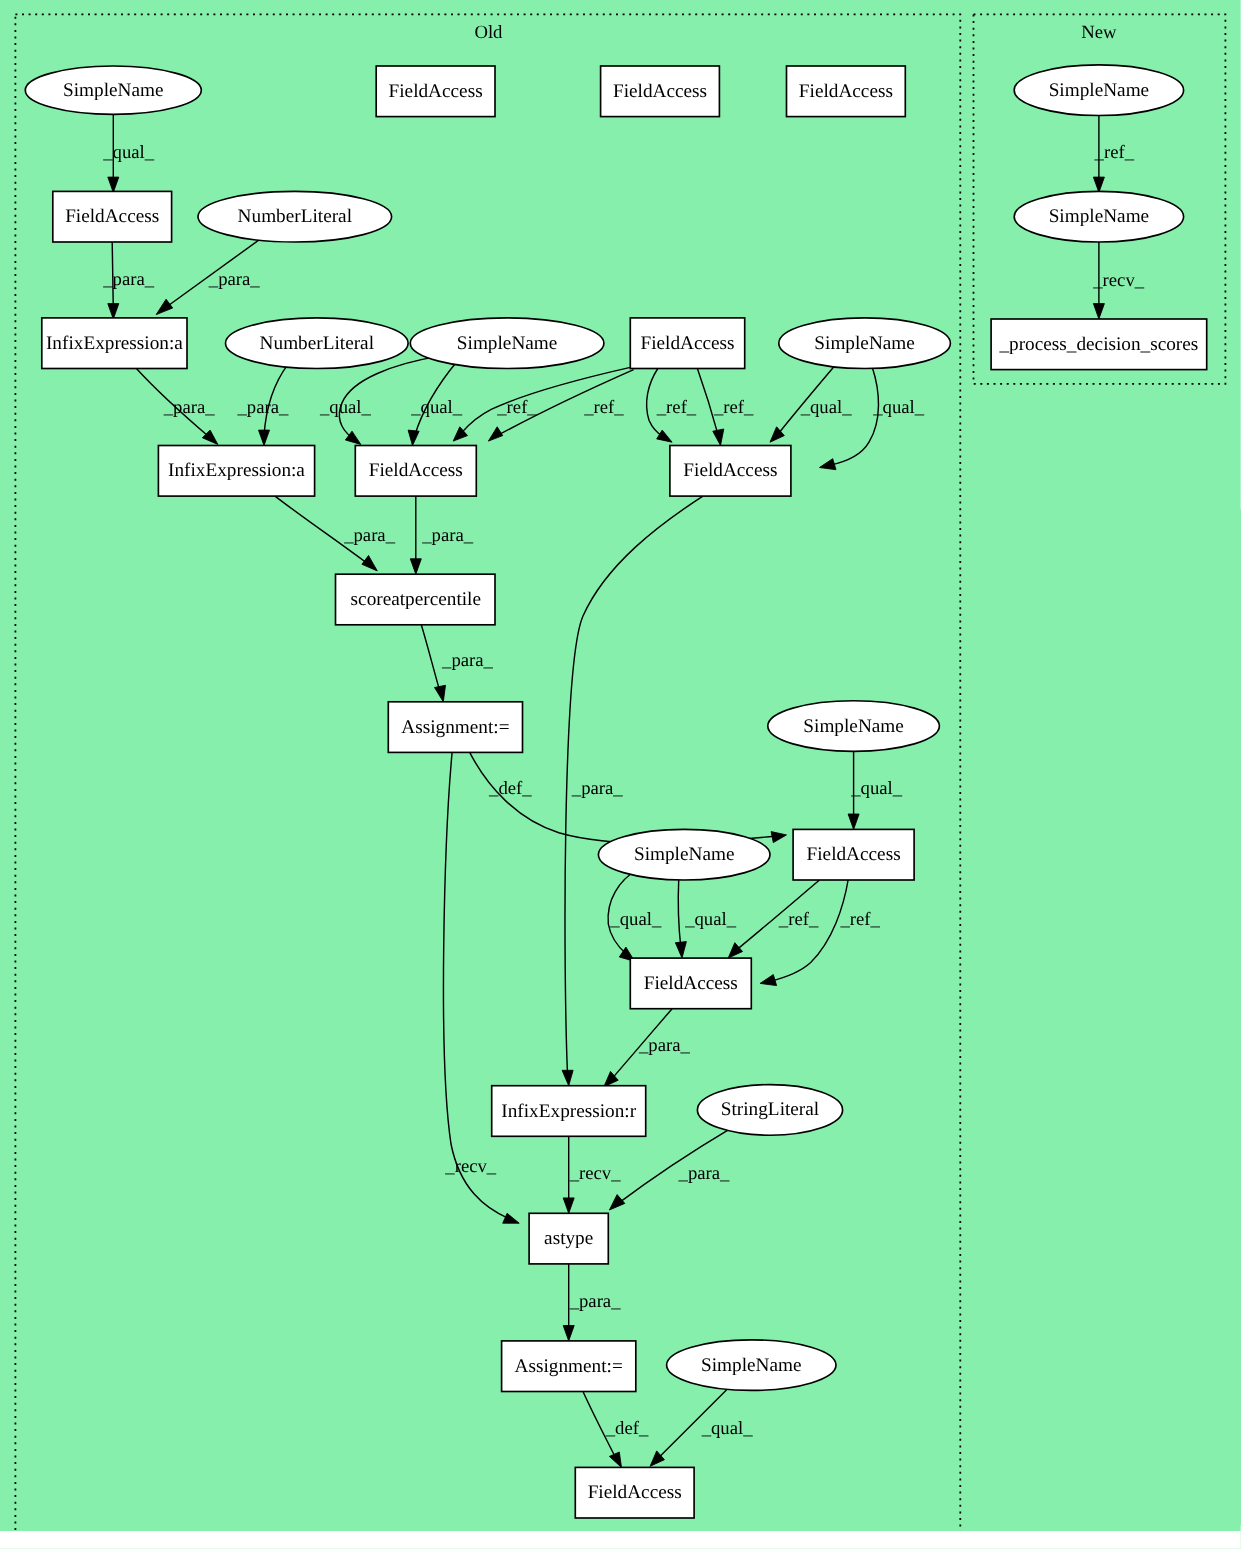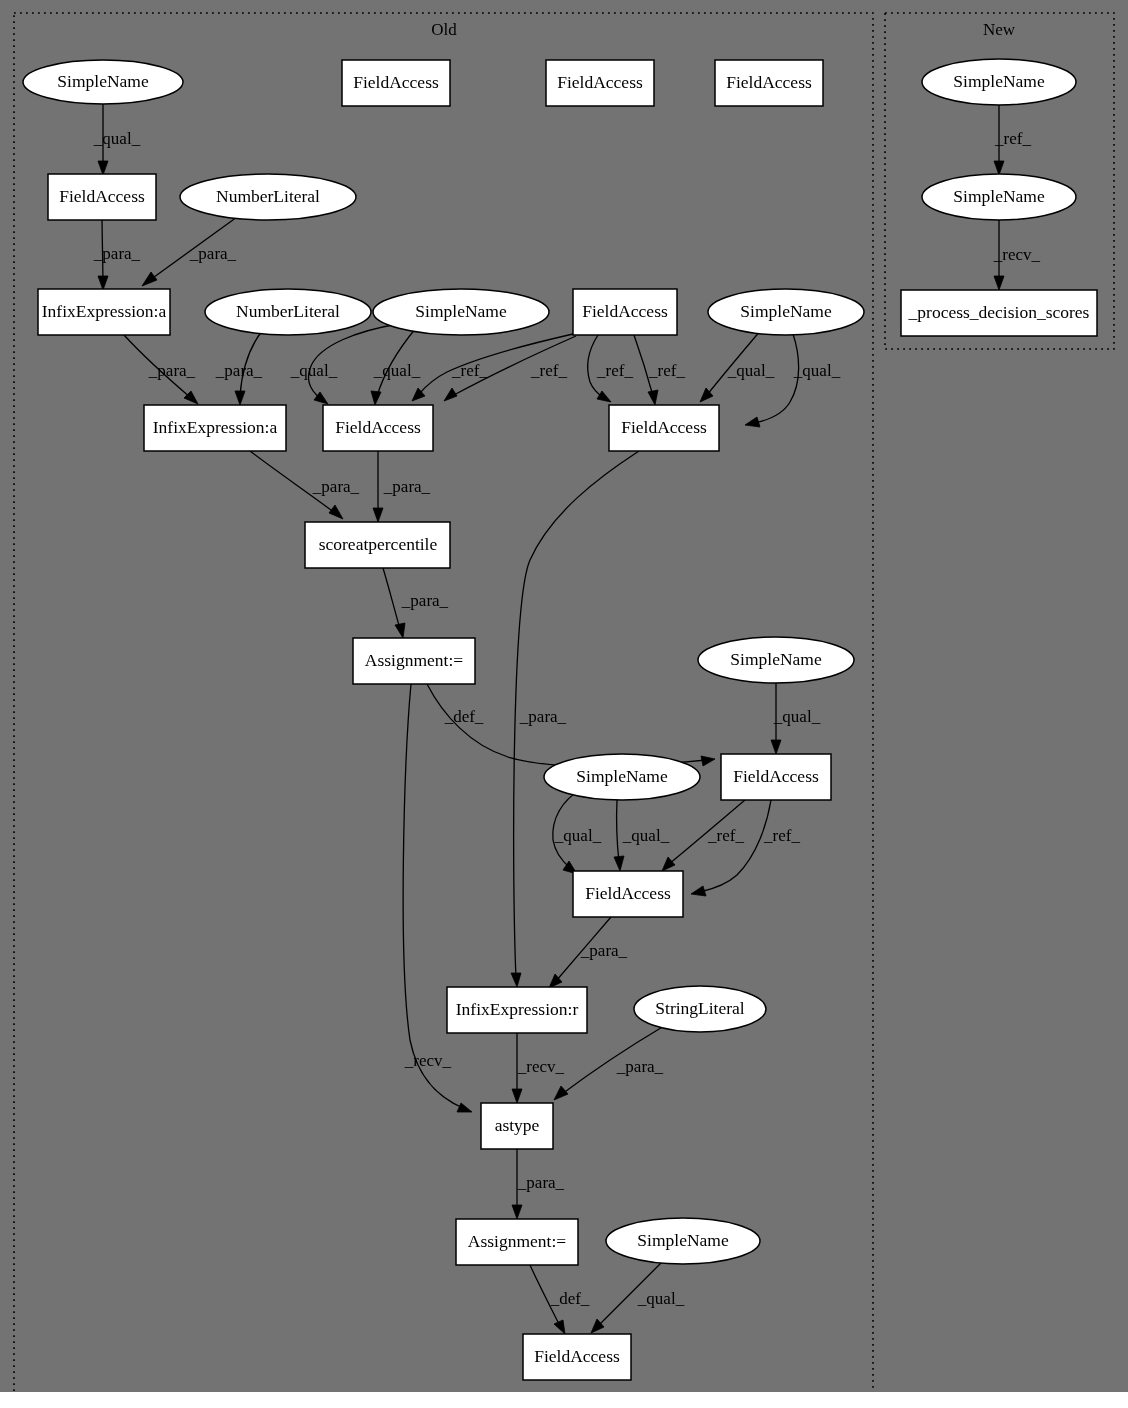--- a/index.html
+++ b/index.html
@@ -7,21 +7,21 @@
     padding: 0;
     background: #ffffff;
   }
   body {
     font-family: "Liberation Serif", "DejaVu Serif", serif;
   }
   #canvas {
     position: relative;
     width: 1128px;
     height: 1392px;
-    background: #737373;
+    background: #86efac;
     overflow: hidden;
   }
   #graph-svg {
     position: absolute;
     left: 0;
     top: 0;
     width: 1128px;
     height: 1408px;
   }
   .cluster-box {

